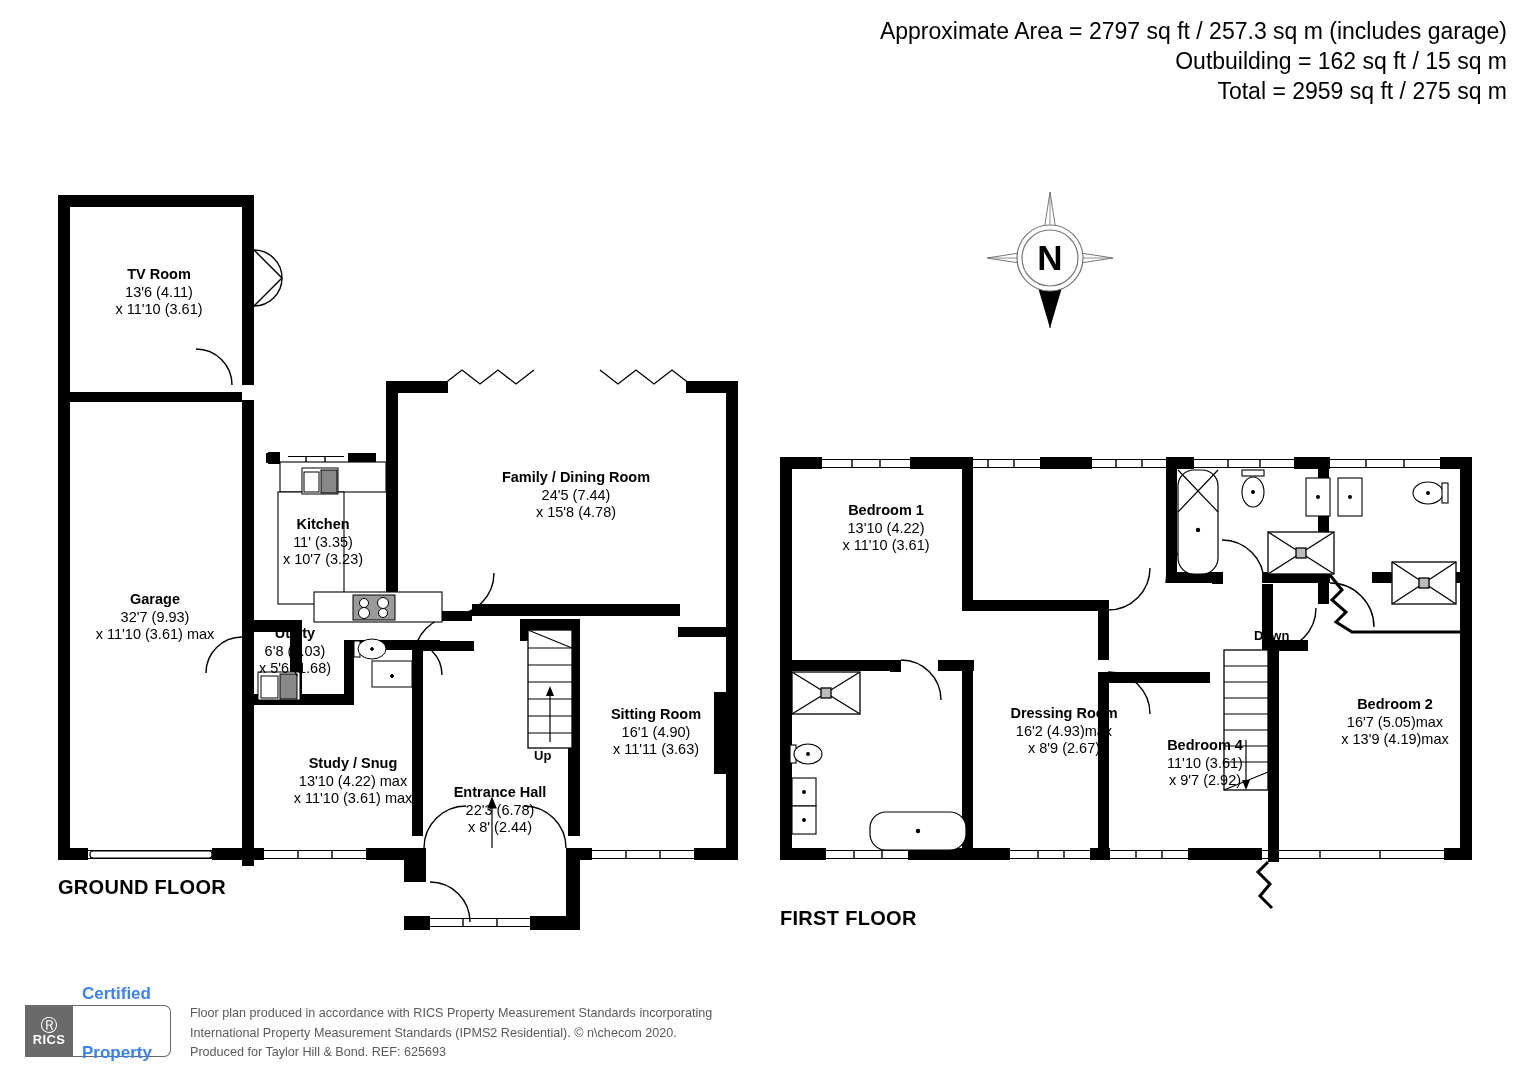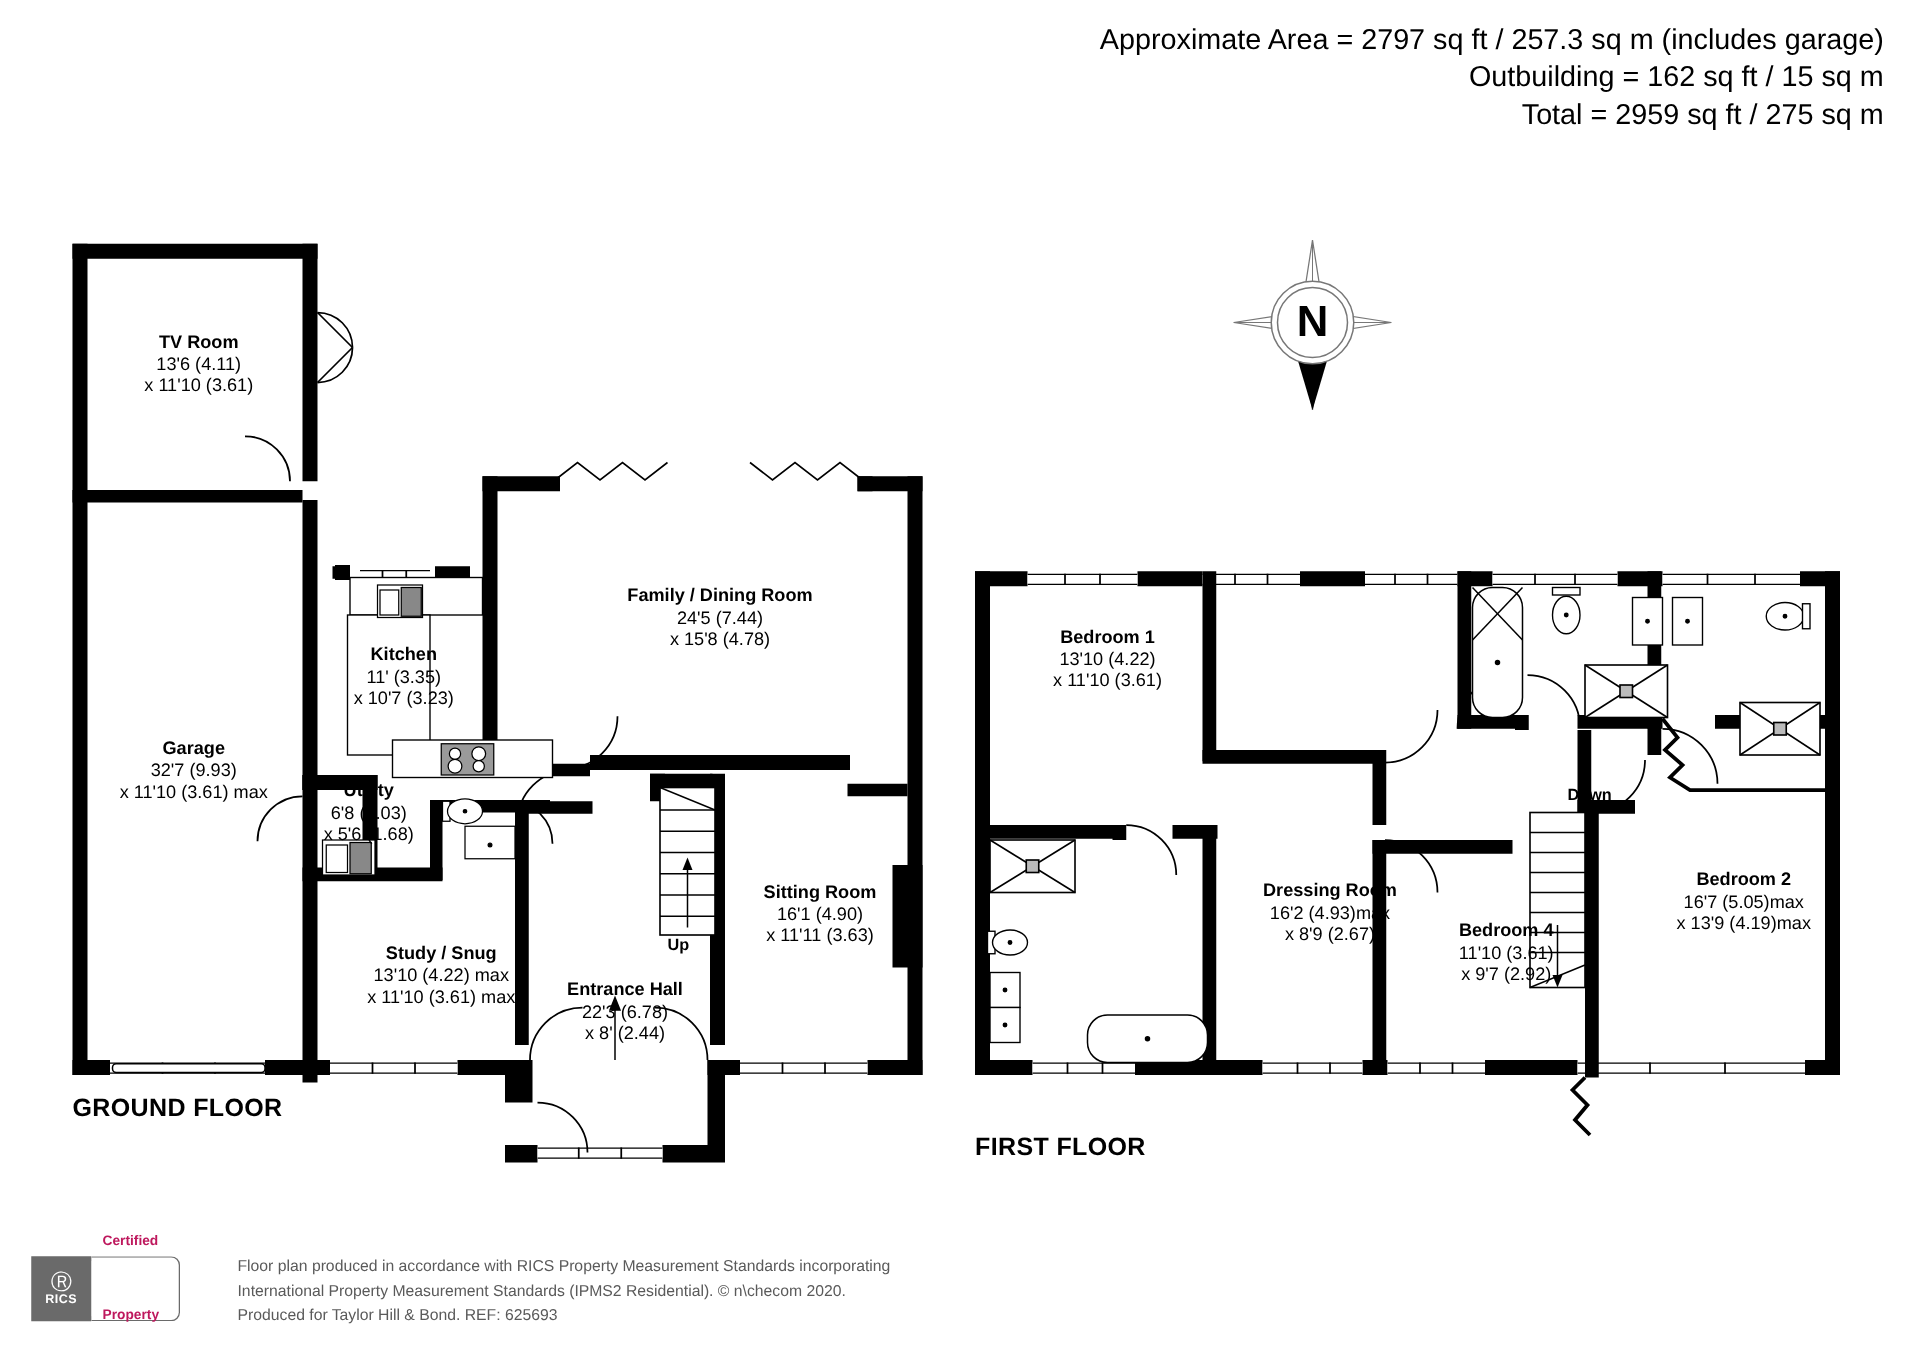--- a/index.html
+++ b/index.html
@@ -26,24 +26,24 @@
   .w{position:absolute;background:#000;}
   .winh{position:absolute;background:#fff;border-top:1.5px solid #000;border-bottom:1.5px solid #000;box-sizing:border-box;}
   svg.ov{position:absolute;left:0;top:0;overflow:visible;}
 
   
   #footer{position:absolute;left:25px;top:1000px;}
   .rics-wrap{position:absolute;left:0;top:5px;display:flex;align-items:stretch;height:52px;}
   .rics-box{width:48px;background:#6a6a6a;display:flex;flex-direction:column;
             align-items:center;justify-content:center;}
   .rics-mark{color:#fff;font-size:17px;line-height:17px;}
-  .rics-word{color:#fff;font-size:10px;font-weight:bold;letter-spacing:.4px;line-height:12px;}
+  .rics-word{color:#fff;font-size:13px;font-weight:bold;letter-spacing:.4px;line-height:12px;}
   .cert{border:1.3px solid #6a6a6a;border-left:none;border-radius:0 7px 7px 0;
         padding:3px 12px 3px 9px;display:flex;flex-direction:column;justify-content:center;}
-  .cert div{font-size:11px;font-weight:bold;color:#be185d;line-height:15.5px;margin-top:44px;}
+  .cert div{font-size:17px;font-weight:bold;color:#3b82f6;line-height:15.5px;margin-top:44px;}
   #discl{position:absolute;left:165px;top:4px;}
   #discl div{font-size:12.6px;color:#5a5a5a;line-height:19.5px;white-space:nowrap;}
 </style>
 </head>
 <body>
 
 <div id="header">
   <div class="line">Approximate Area = 2797 sq ft / 257.3 sq m (includes garage)</div>
   <div class="line">Outbuilding = 162 sq ft / 15 sq m</div>
   <div class="line">Total = 2959 sq ft / 275 sq m</div>

